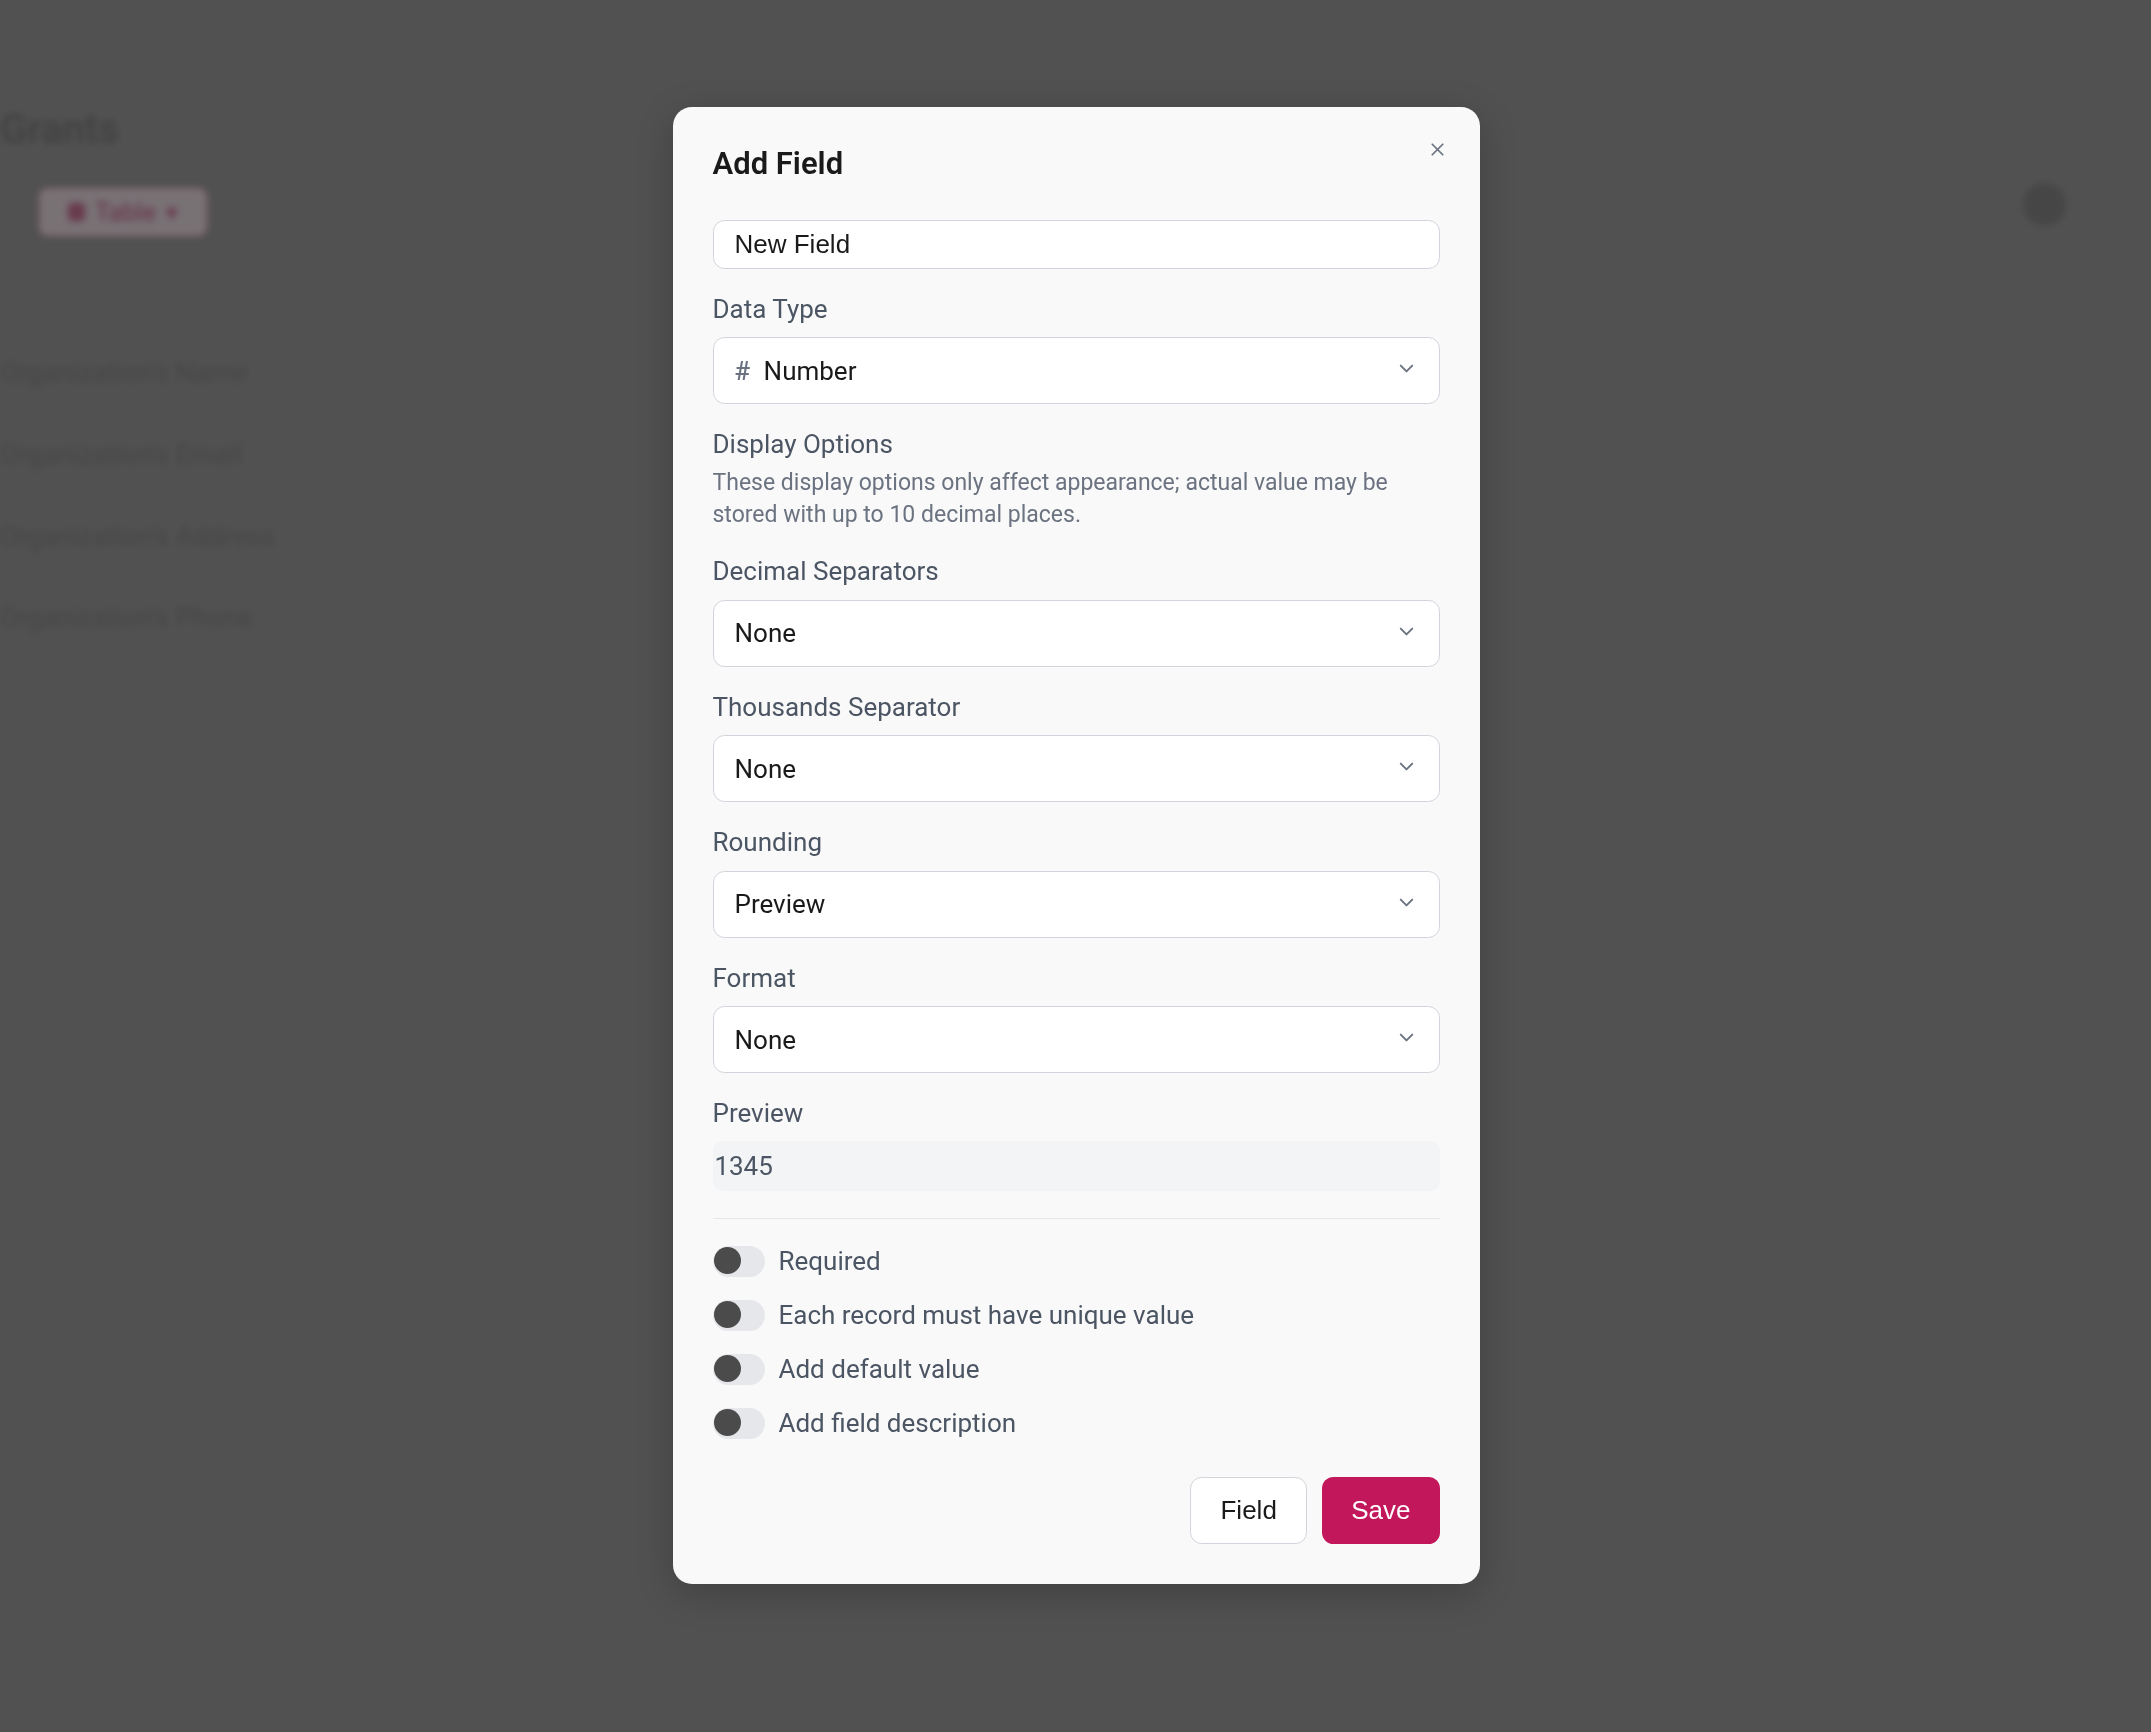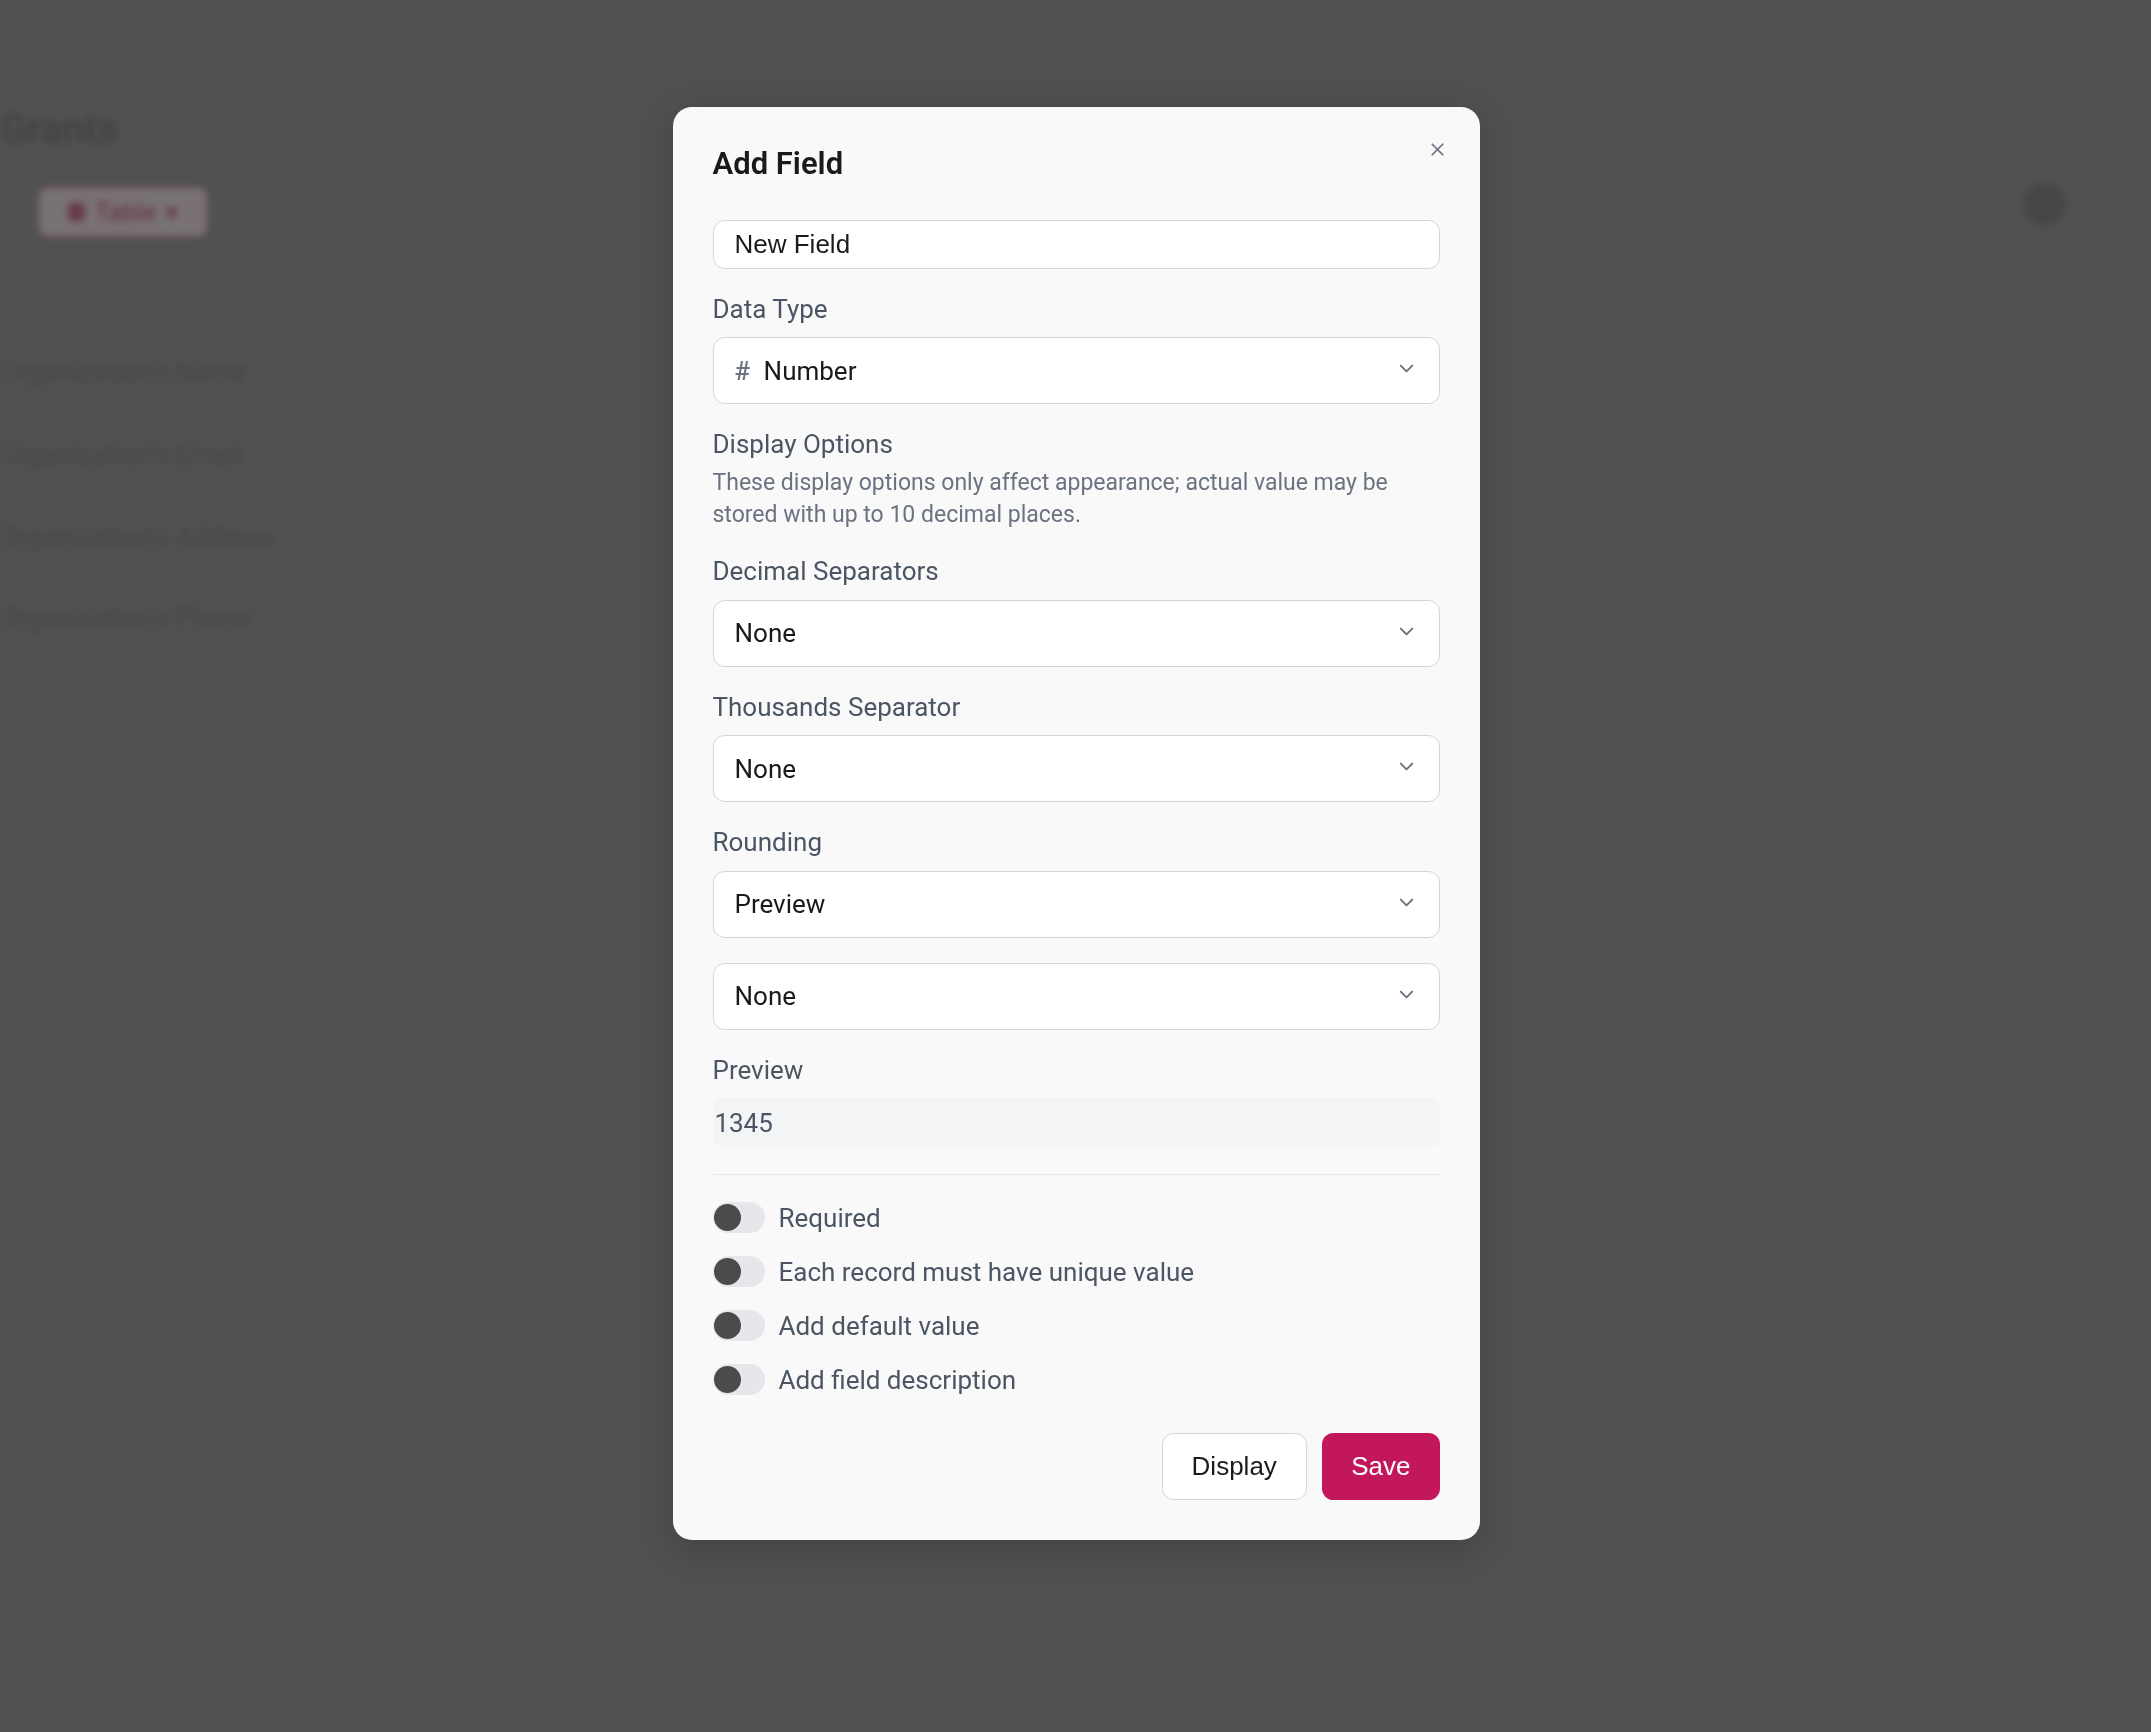--- a/index.html
+++ b/index.html
@@ -341,20 +341,21 @@
         <span class="select-value">Preview</span>
         <span class="chevron">
           <svg viewBox="0 0 24 24" fill="none" stroke="currentColor" stroke-width="2" stroke-linecap="round" stroke-linejoin="round">
               <polyline points="6 9 12 15 18 9"></polyline>
             </svg>
         </span>
       </div>
     </div>
 
     <div class="field-group">
+      <label class="field-label">Format</label>
       <div class="select-wrap">
         <span class="select-value">None</span>
         <span class="chevron">
           <svg viewBox="0 0 24 24" fill="none" stroke="currentColor" stroke-width="2" stroke-linecap="round" stroke-linejoin="round">
               <polyline points="6 9 12 15 18 9"></polyline>
             </svg>
         </span>
       </div>
     </div>
 
@@ -379,19 +380,19 @@
       <div class="toggle"></div>
       <span class="toggle-label">Add default value</span>
     </div>
 
     <div class="toggle-row" style="margin-bottom:0;">
       <div class="toggle"></div>
       <span class="toggle-label">Add field description</span>
     </div>
 
     <div class="button-row">
-      <button class="btn btn-cancel">Display</button>
+      <button class="btn btn-cancel">Field</button>
       <button class="btn btn-save">Save</button>
     </div>
 
   </div>
 </div>
 
 
 </body></html>

